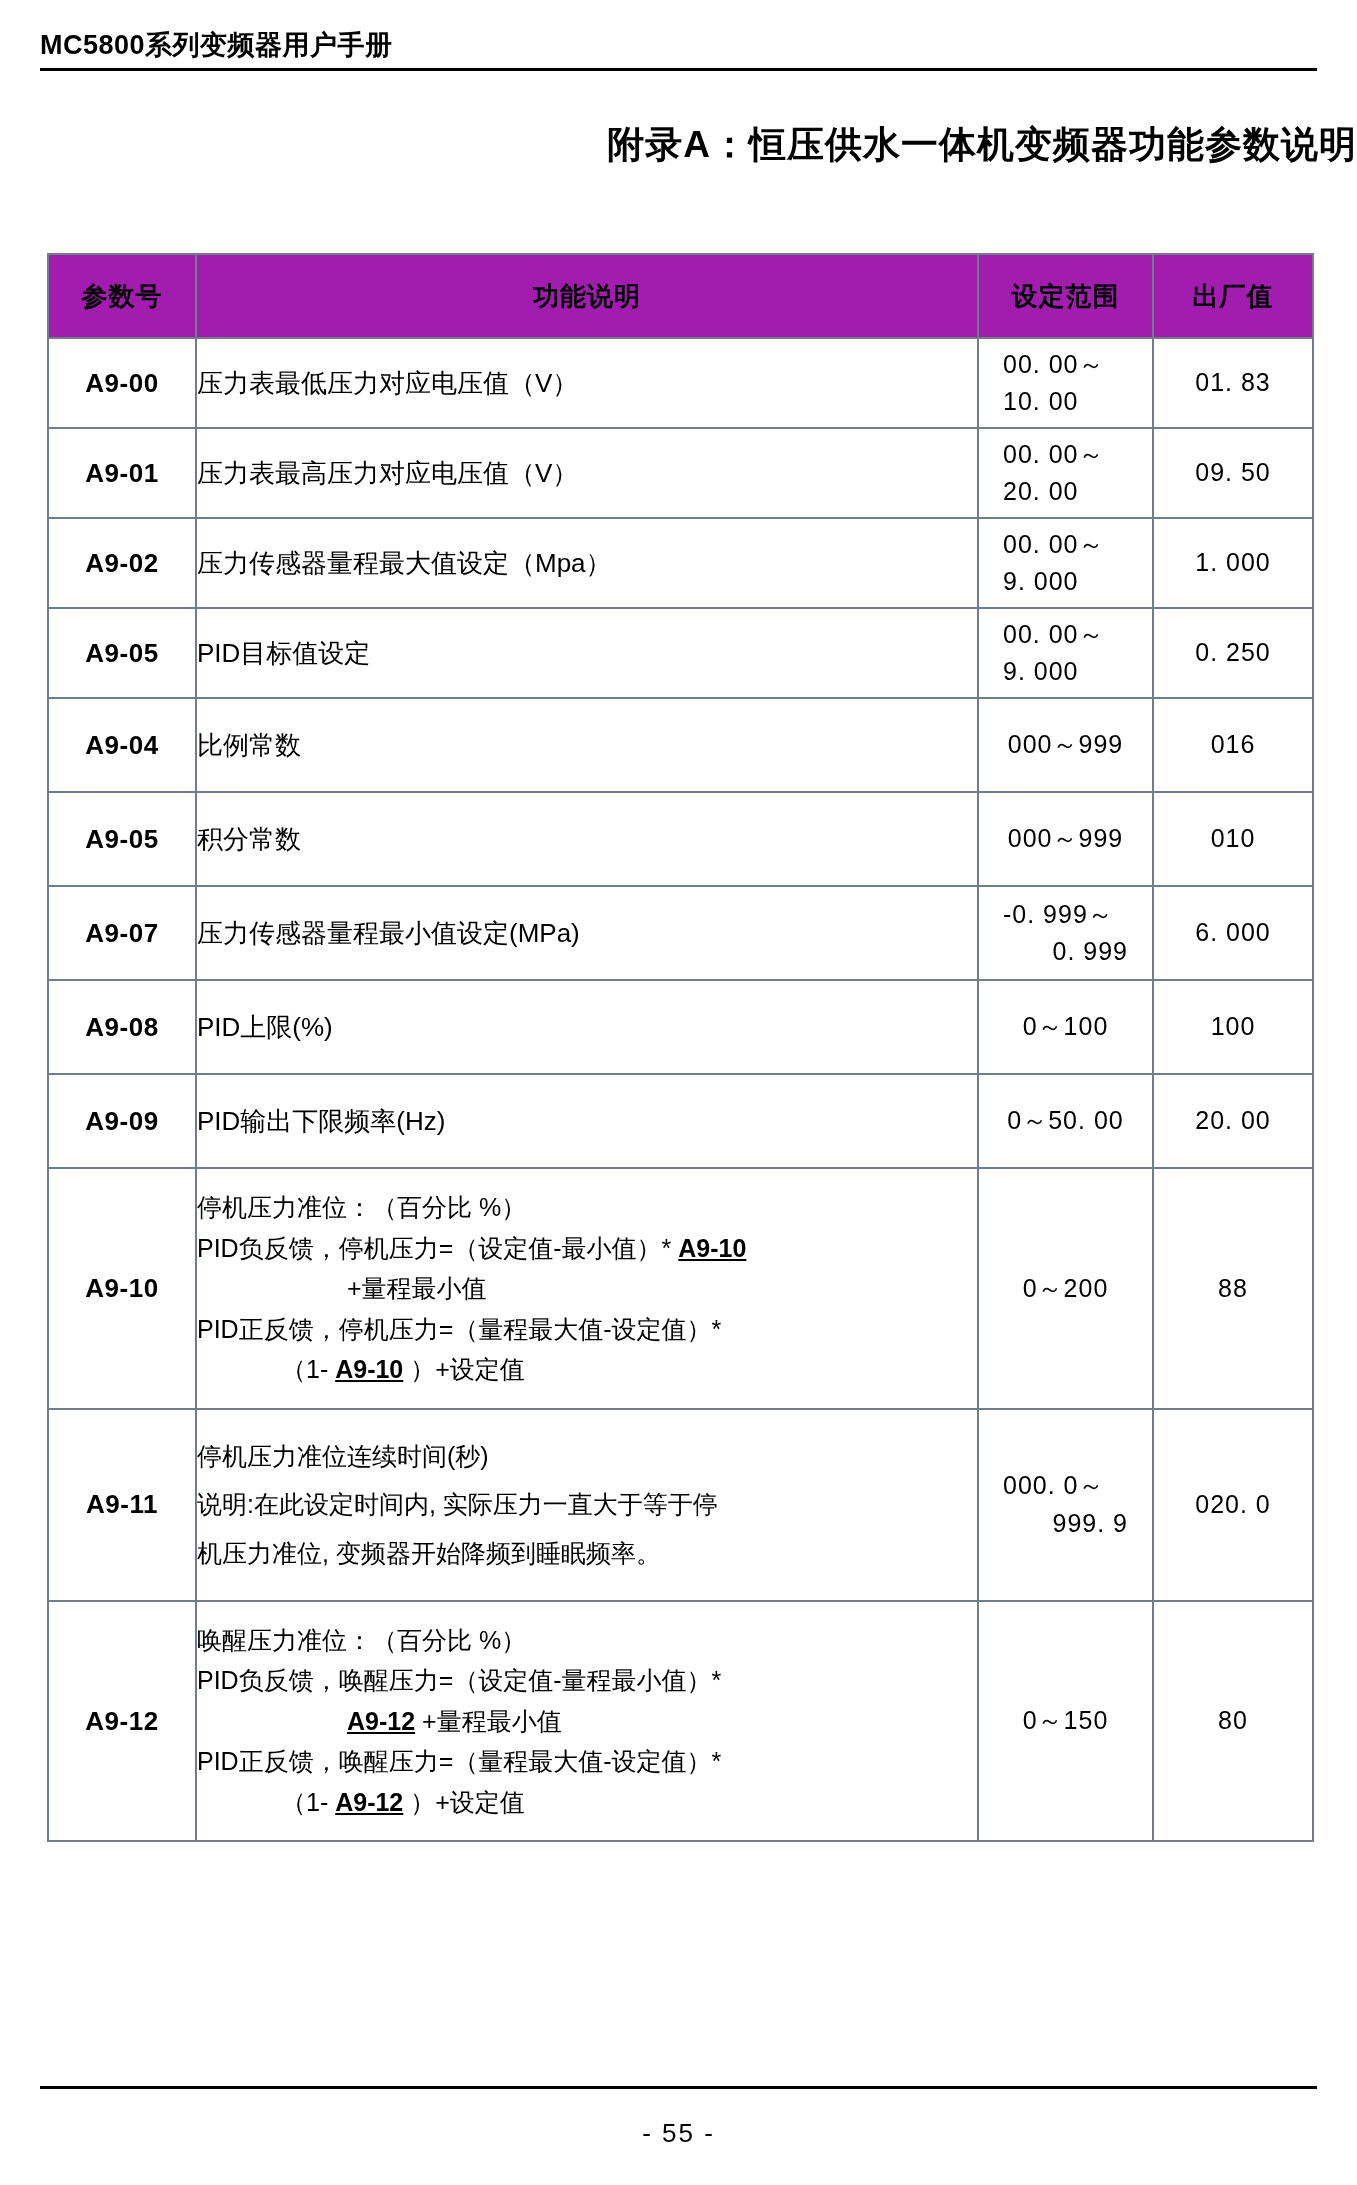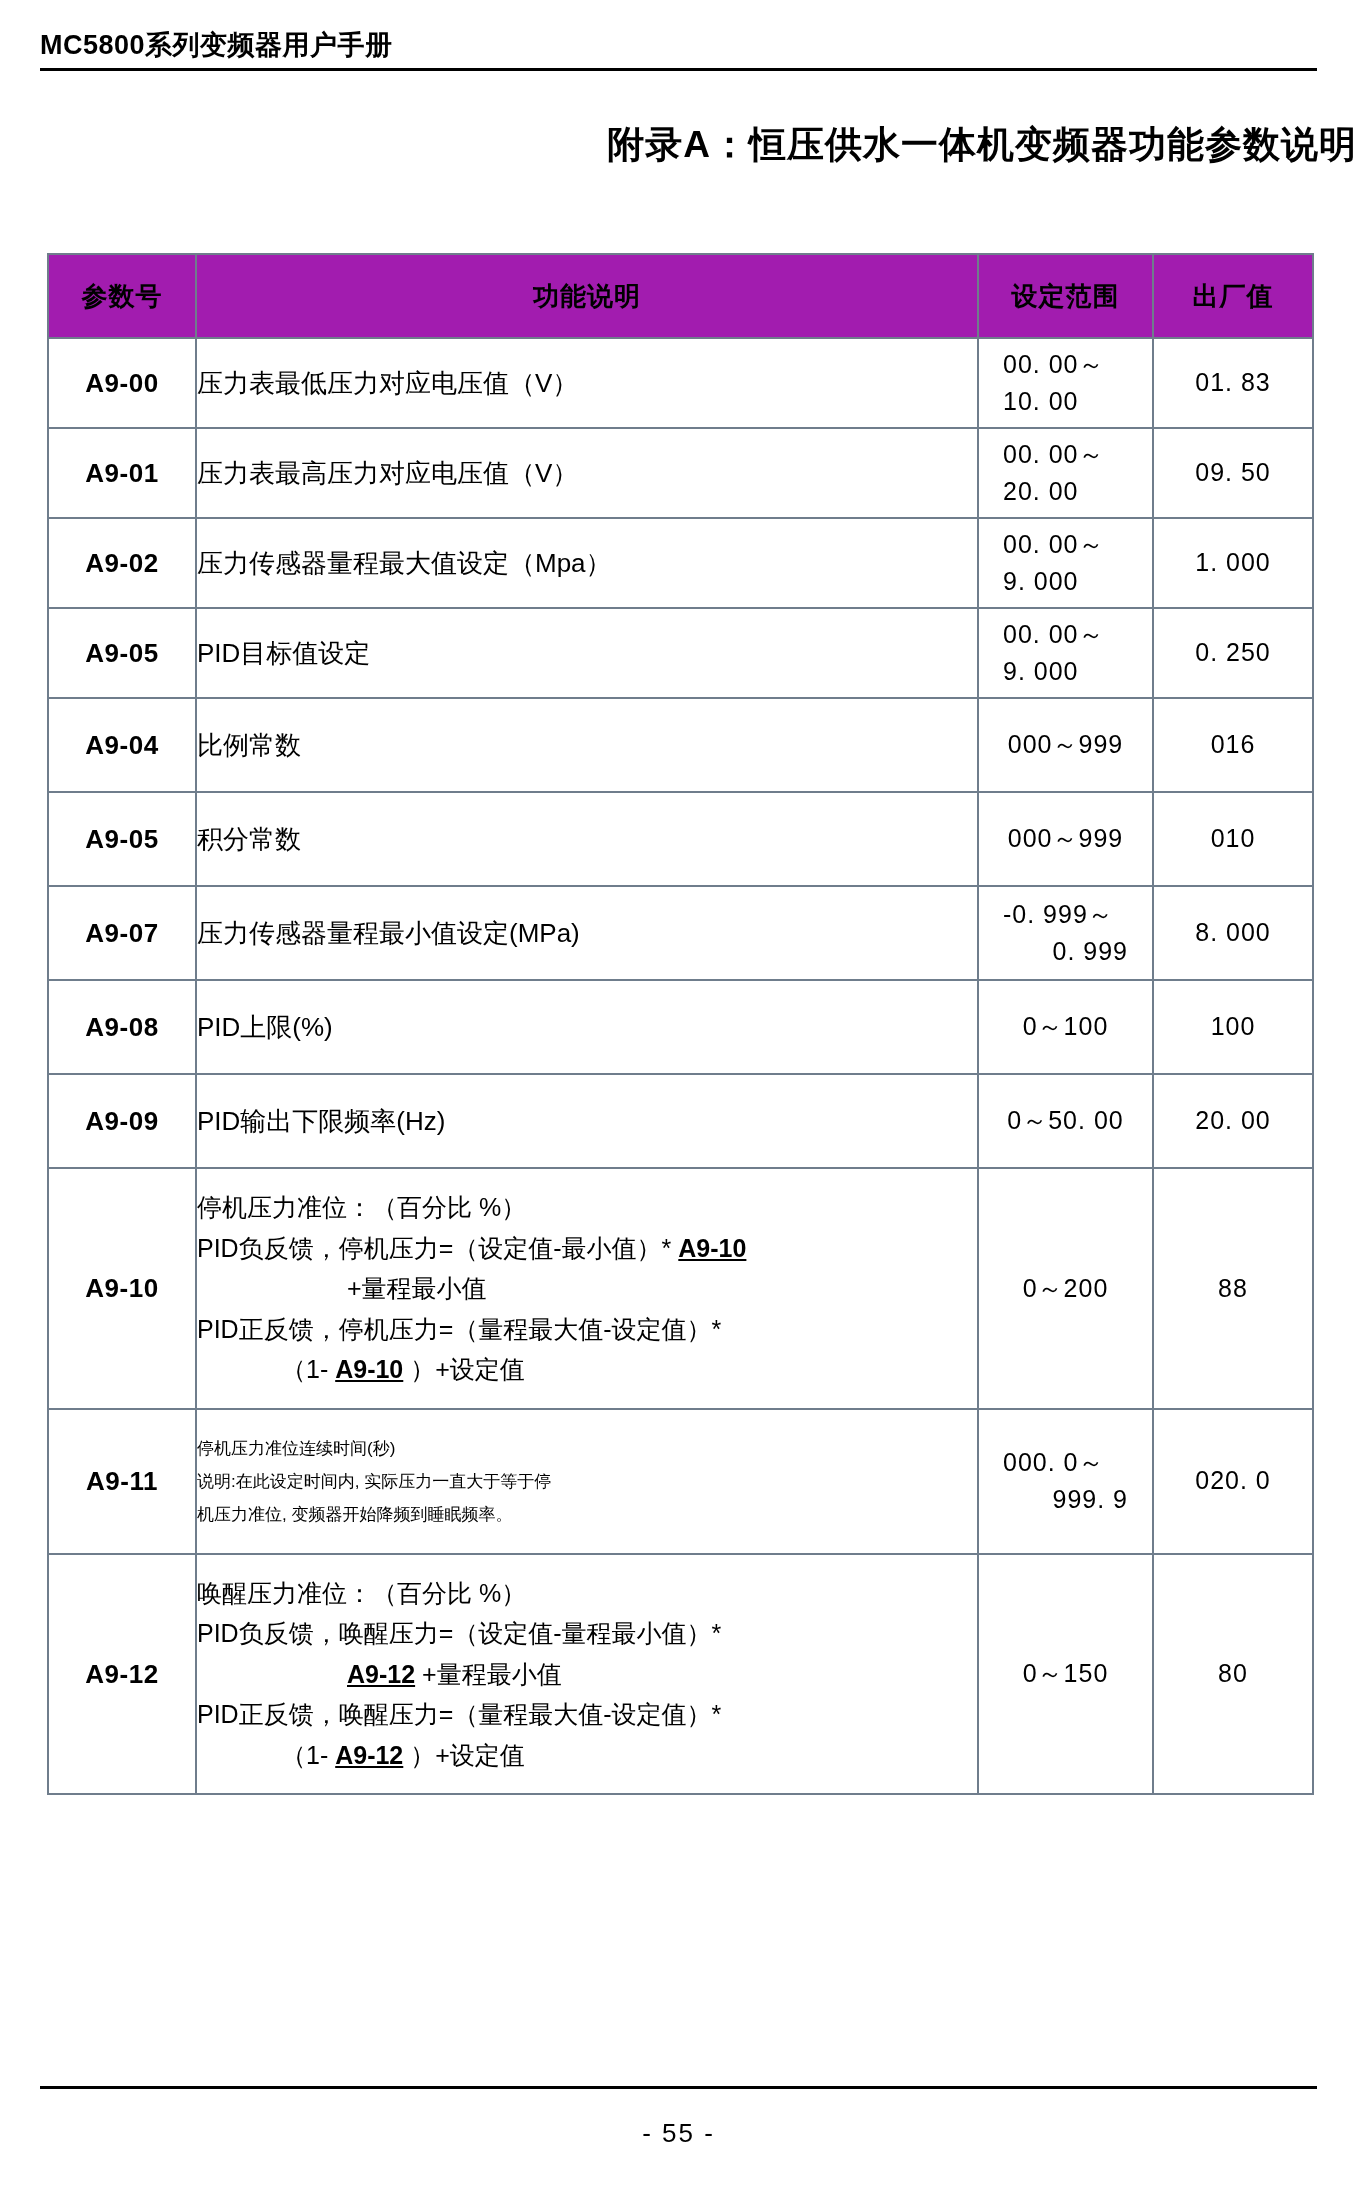--- a/index.html
+++ b/index.html
@@ -116,21 +116,21 @@
 
   
   .ml {
     font-size: 25px;
     line-height: 1.62;
   }
   .ml .center-ish { padding-left: 150px; }
   .ml .center-ish2 { padding-left: 84px; }
   .ul { text-decoration: underline; font-weight: bold; }
   .ml2 {
-    font-size: 17px;
+    font-size: 25px;
     line-height: 1.95;
   }
   
   .footer-rule {
     position: absolute;
     left: 40px;
     right: 40px;
     bottom: 96px;
     border-top: 3px solid #000;
   }
@@ -237,21 +237,21 @@
 
         <tr class="h92">
           <td class="code">A9-07</td>
           <td class="desc">压力传感器量程最小值设定(MPa)</td>
           <td class="range">
             <span class="range-two">
               <span class="r1 r-left">-0. 999～</span>
               <span class="r2 r-right">0. 999</span>
             </span>
           </td>
-          <td class="factory">8. 000</td>
+          <td class="factory">6. 000</td>
         </tr>
 
         <tr class="h92">
           <td class="code">A9-08</td>
           <td class="desc">PID上限(%)</td>
           <td class="range">0～100</td>
           <td class="factory">100</td>
         </tr>
 
         <tr class="h92">

